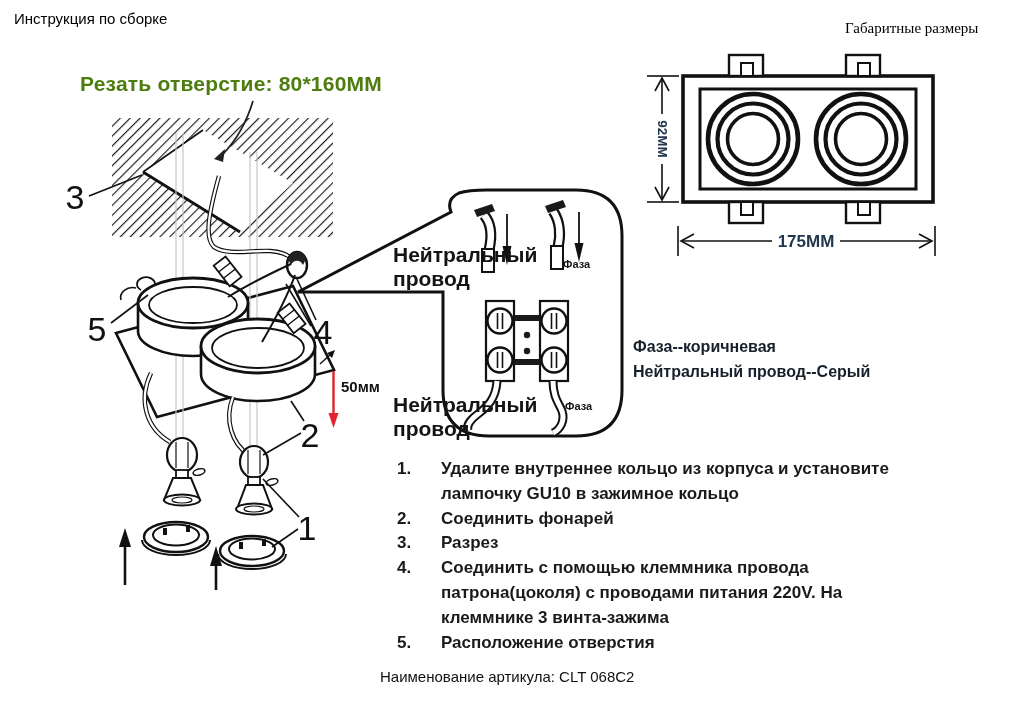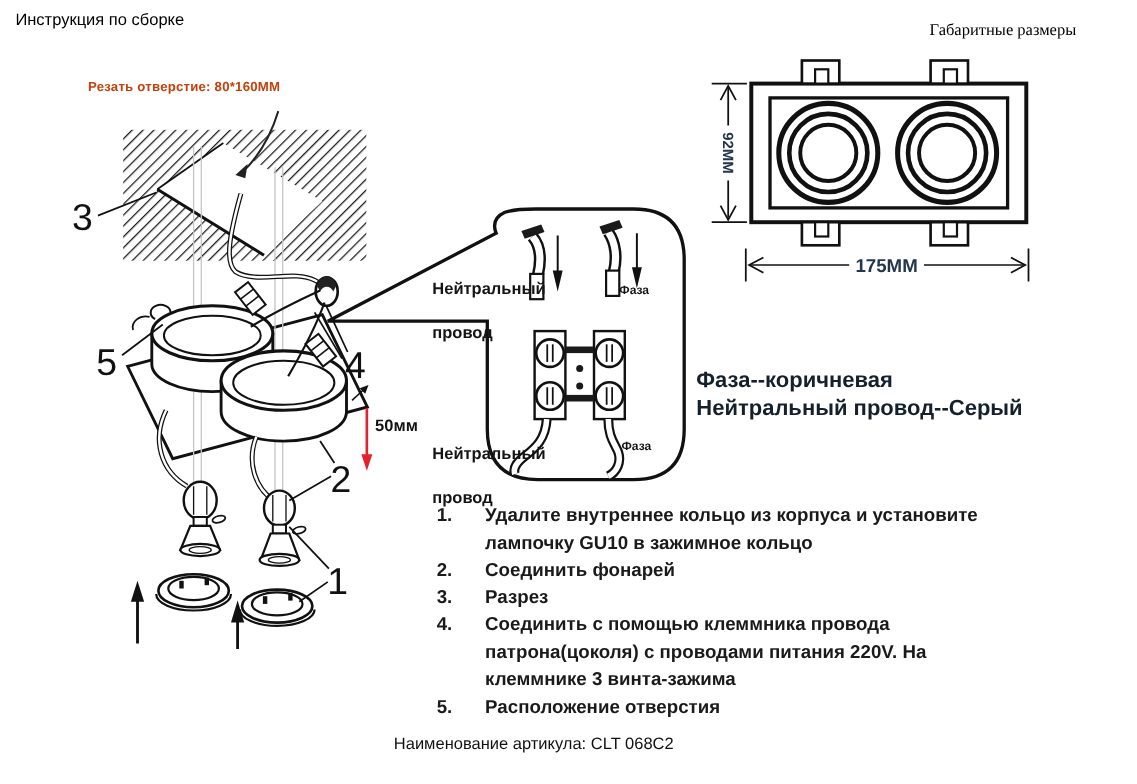--- a/index.html
+++ b/index.html
@@ -6,24 +6,24 @@
     --accent-red:#e0232e;
     --dim-text:#22364e;
     --text:#1a1a1a;
   }
   *{margin:0;padding:0;box-sizing:border-box;}
   html,body{background:#fff;}
   body{font-family:"Liberation Sans",sans-serif;color:var(--text);}
   .page{position:relative;width:986px;height:713px;background:#fff;overflow:hidden;}
   .abs{position:absolute;}
   .hdr{font-size:15px;color:#000;}
-  .cut-note{font-size:12px;font-weight:bold;color:#c2410c;letter-spacing:.2px;}
-  .bubble-label{font-size:15px;font-weight:bold;color:#141414;line-height:40px;}
+  .cut-note{font-size:21px;font-weight:bold;color:#4d7c0f;letter-spacing:.2px;}
+  .bubble-label{font-size:21px;font-weight:bold;color:#141414;line-height:24px;}
   .phase-label{font-size:11px;font-weight:bold;color:#141414;}
-  .legend-line{font-size:20px;font-weight:bold;color:#16202c;line-height:25px;}
+  .legend-line{font-size:16px;font-weight:bold;color:#16202c;line-height:25px;}
   .steps{width:505px;font-size:17px;font-weight:bold;color:var(--text);}
   .step-row{display:flex;line-height:24.8px;}
   .step-num{width:44px;flex:0 0 44px;}
   .step-text{width:461px;}
   .footer{font-size:15px;color:#111;}
   svg{display:block;}
   svg text{font-family:"Liberation Sans",sans-serif;}
 </style>
 </head>
 <body>
@@ -301,15 +301,15 @@
     <div class="step-row">
       <div class="step-num">4.</div>
       <div class="step-text">Соединить с помощью клеммника провода патрона(цоколя) с проводами питания 220V. На клеммнике 3 винта-зажима</div>
     </div>
     <div class="step-row">
       <div class="step-num">5.</div>
       <div class="step-text">Расположение отверстия</div>
     </div>
   </div>
 
-  <div class="abs footer" style="left:358px;top:668px;">Наименование артикула: CLT 068C2</div>
+  <div class="abs footer" style="left:380px;top:668px;">Наименование артикула: CLT 068C2</div>
 
 </div>
 
 </body></html>

